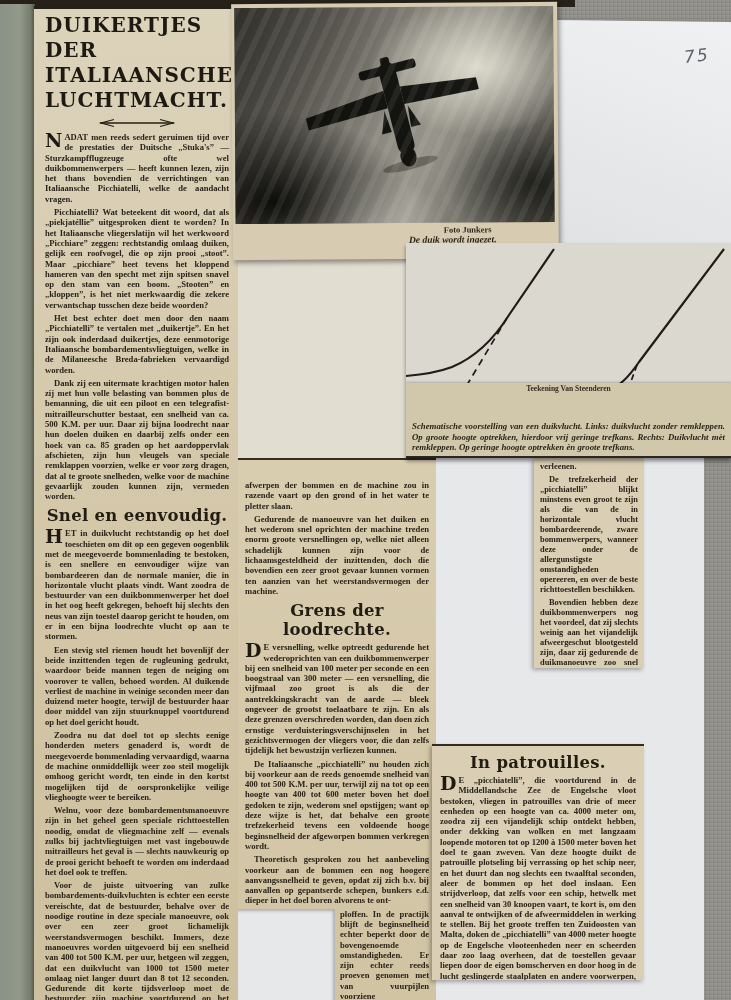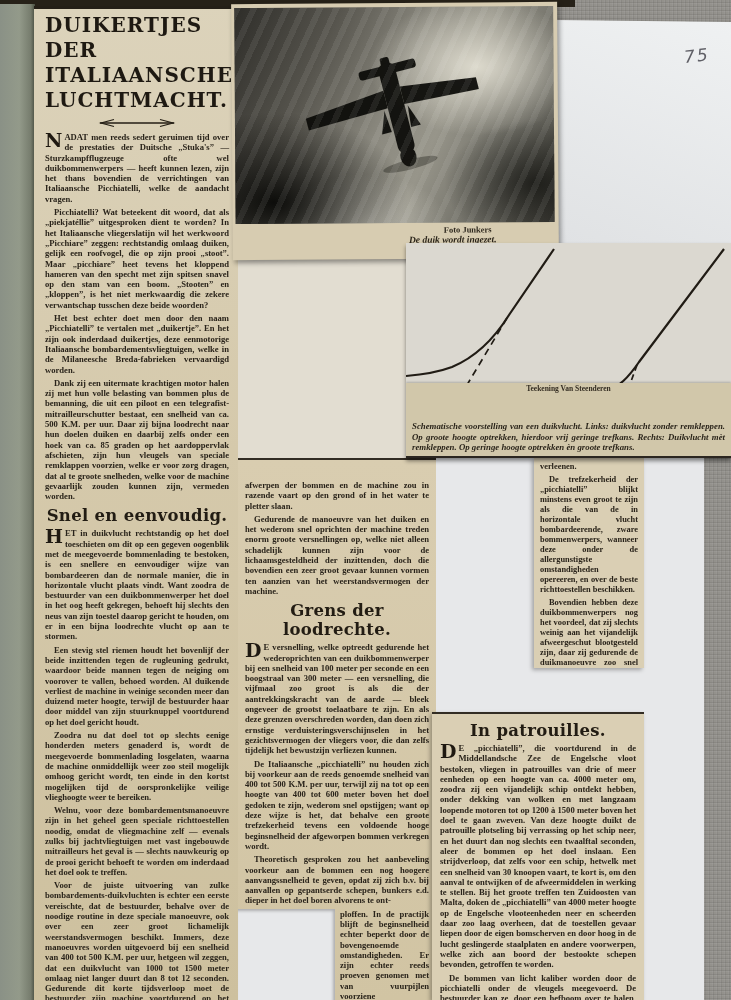--- a/index.html
+++ b/index.html
@@ -62,21 +62,21 @@
     background:linear-gradient(180deg,#d9cdb0,#d1c4a3);
     border-top:2px solid #322c23;padding:20px 7px 0;box-sizing:border-box;}
   .wrap-row{display:flex;align-items:stretch;min-height:140px;}
   .wrap-gap{flex:none;width:97px;margin-left:-7px;background:#e7e8ea;
     box-shadow:inset -2px 2px 3px rgba(0,0,0,.25);}
   .wrap-txt{flex:1;padding-left:5px;}
   
   .col-right{left:534px;top:458px;width:110px;height:210px;overflow:hidden;
     background:#dacfb4;box-shadow:-2px 2px 4px rgba(0,0,0,.3);padding:4px 6px 0;box-sizing:border-box;}
   .col-right p{font-size:8.4px;line-height:10px;}
-  .col-patrol{left:432px;top:712px;width:212px;height:288px;overflow:hidden;
+  .col-patrol{left:432px;top:744px;width:212px;height:236px;overflow:hidden;
     background:#dacfb4;box-shadow:-2px 2px 4px rgba(0,0,0,.3);
     border-top:2px solid #322c23;padding:2px 8px 4px;box-sizing:border-box;}
 </style>
 </head>
 <body>
 
 <div class="stage">
 
   <div class="abs top-band"></div>
   <div class="abs left-edge"></div>
@@ -92,21 +92,21 @@
       <path d="M20 1.5 L7 5 L20 8.5" stroke="#241e15" stroke-width="1.2" fill="none"></path>
       <path d="M66 1.5 L79 5 L66 8.5" stroke="#241e15" stroke-width="1.2" fill="none"></path>
     </svg>
     <p><span class="dropcap">N</span><span>ADAT men reeds sedert geruimen tijd over de prestaties der Duitsche „Stuka's” — Sturzkampfflugzeuge ofte wel duikbommenwerpers — heeft kunnen lezen, zijn het thans bovendien de verrichtingen van Italiaansche Picchiatelli, welke de aandacht vragen.</span></p>
     <p class="ind">Picchiatelli? Wat beteekent dit woord, dat als „piekjatéllie” uitgesproken dient te worden? In het Italiaansche vliegerslatijn wil het werkwoord „Picchiare” zeggen: rechtstandig omlaag duiken, gelijk een roofvogel, die op zijn prooi „stoot”. Maar „picchiare” heet tevens het kloppend hameren van den specht met zijn spitsen snavel op den stam van een boom. „Stooten” en „kloppen”, is het niet merkwaardig die zekere verwantschap tusschen deze beide woorden?</p>
     <p class="ind">Het best echter doet men door den naam „Picchiatelli” te vertalen met „duikertje”. En het zijn ook inderdaad duikertjes, deze eenmotorige Italiaansche bombardementsvliegtuigen, welke in de Milaneesche Breda-fabrieken vervaardigd worden.</p>
     <p class="ind">Dank zij een uitermate krachtigen motor halen zij met hun volle belasting van bommen plus de bemanning, die uit een piloot en een telegrafist-mitrailleurschutter bestaat, een snelheid van ca. 500 K.M. per uur. Daar zij bijna loodrecht naar hun doelen duiken en daarbij zelfs onder een hoek van ca. 85 graden op het aardoppervlak afschieten, zijn hun vleugels van speciale remklappen voorzien, welke er voor zorg dragen, dat al te groote snelheden, welke voor de machine gevaarlijk zouden kunnen zijn, vermeden worden.</p>
     <div class="sec-h">Snel en eenvoudig.</div>
     <p><span class="dropcap">H</span><span>ET in duikvlucht rechtstandig op het doel toeschieten om dit op een gegeven oogenblik met de meegevoerde bommenlading te bestoken, is een snellere en eenvoudiger wijze van bombardeeren dan de normale manier, die in horizontale vlucht plaats vindt. Want zoodra de bestuurder van een duikbommenwerper het doel in het oog heeft gekregen, behoeft hij slechts den neus van zijn toestel daarop gericht te houden, om er in een bijna loodrechte vlucht op aan te stormen.</span></p>
     <p class="ind">Een stevig stel riemen houdt het bovenlijf der beide inzittenden tegen de rugleuning gedrukt, waardoor beide mannen tegen de neiging om voorover te vallen, behoed worden. Al duikende verliest de machine in weinige seconden meer dan duizend meter hoogte, terwijl de bestuurder haar door middel van zijn stuurknuppel voortdurend op het doel gericht houdt.</p>
-    <p class="ind">Zoodra nu dat doel tot op slechts eenige honderden meters genaderd is, wordt de meegevoerde bommenlading losgelaten, waarna de machine onmiddellijk weer zoo steil mogelijk omhoog gericht wordt, ten einde in den kortst mogelijken tijd de oorspronkelijke veilige vlieghoogte weer te bereiken.</p>
+    <p class="ind">Zoodra nu dat doel tot op slechts eenige honderden meters genaderd is, wordt de meegevoerde bommenlading vervaardigd, waarna de machine onmiddellijk weer zoo steil mogelijk omhoog gericht wordt, ten einde in den kortst mogelijken tijd de oorspronkelijke veilige vlieghoogte weer te bereiken.</p>
     <p class="ind">Welnu, voor deze bombardementsmanoeuvre zijn in het geheel geen speciale richttoestellen noodig, omdat de vliegmachine zelf — evenals zulks bij jachtvliegtuigen met vast ingebouwde mitrailleurs het geval is — slechts nauwkeurig op de prooi gericht behoeft te worden om inderdaad het doel ook te treffen.</p>
     <p class="ind">Voor de juiste uitvoering van zulke bombardements-duikvluchten is echter een eerste vereischte, dat de bestuurder, behalve over de noodige routine in deze speciale manoeuvre, ook over een zeer groot lichamelijk weerstandsvermogen beschikt. Immers, deze manoeuvres worden uitgevoerd bij een snelheid van 400 tot 500 K.M. per uur, hetgeen wil zeggen, dat een duikvlucht van 1000 tot 1500 meter omlaag niet langer duurt dan 8 tot 12 seconden. Gedurende dit korte tijdsverloop moet de bestuurder zijn machine voortdurend op het vastgestelde doel gericht houden en bovendien zijn hoogtemeter niet uit het oog verliezen. En moment van weifeling na het</p>
   </div>
 
   <div class="abs blank-mid"></div>
 
   <div class="abs sheet-tr">
     <div class="pencil-num">75</div>
   </div>
 

